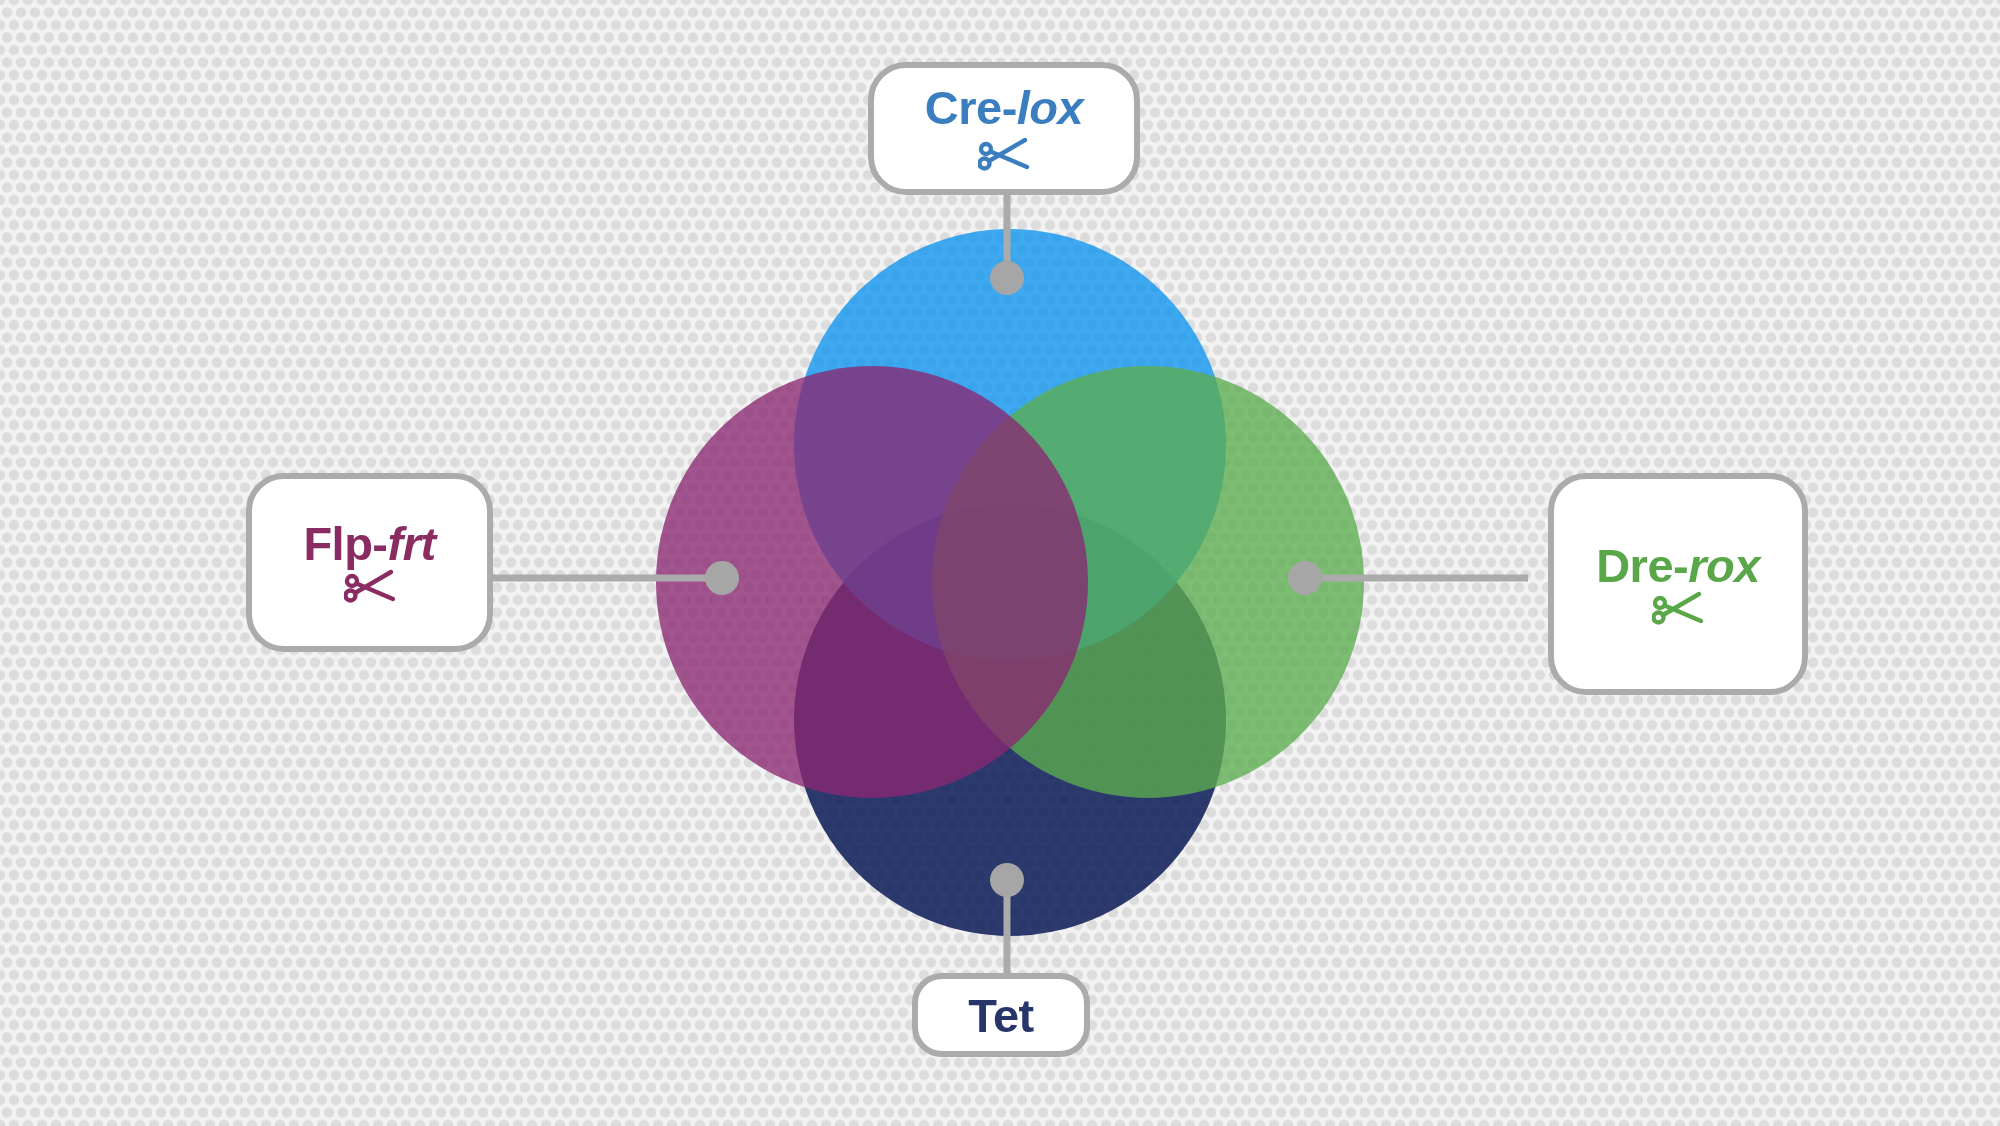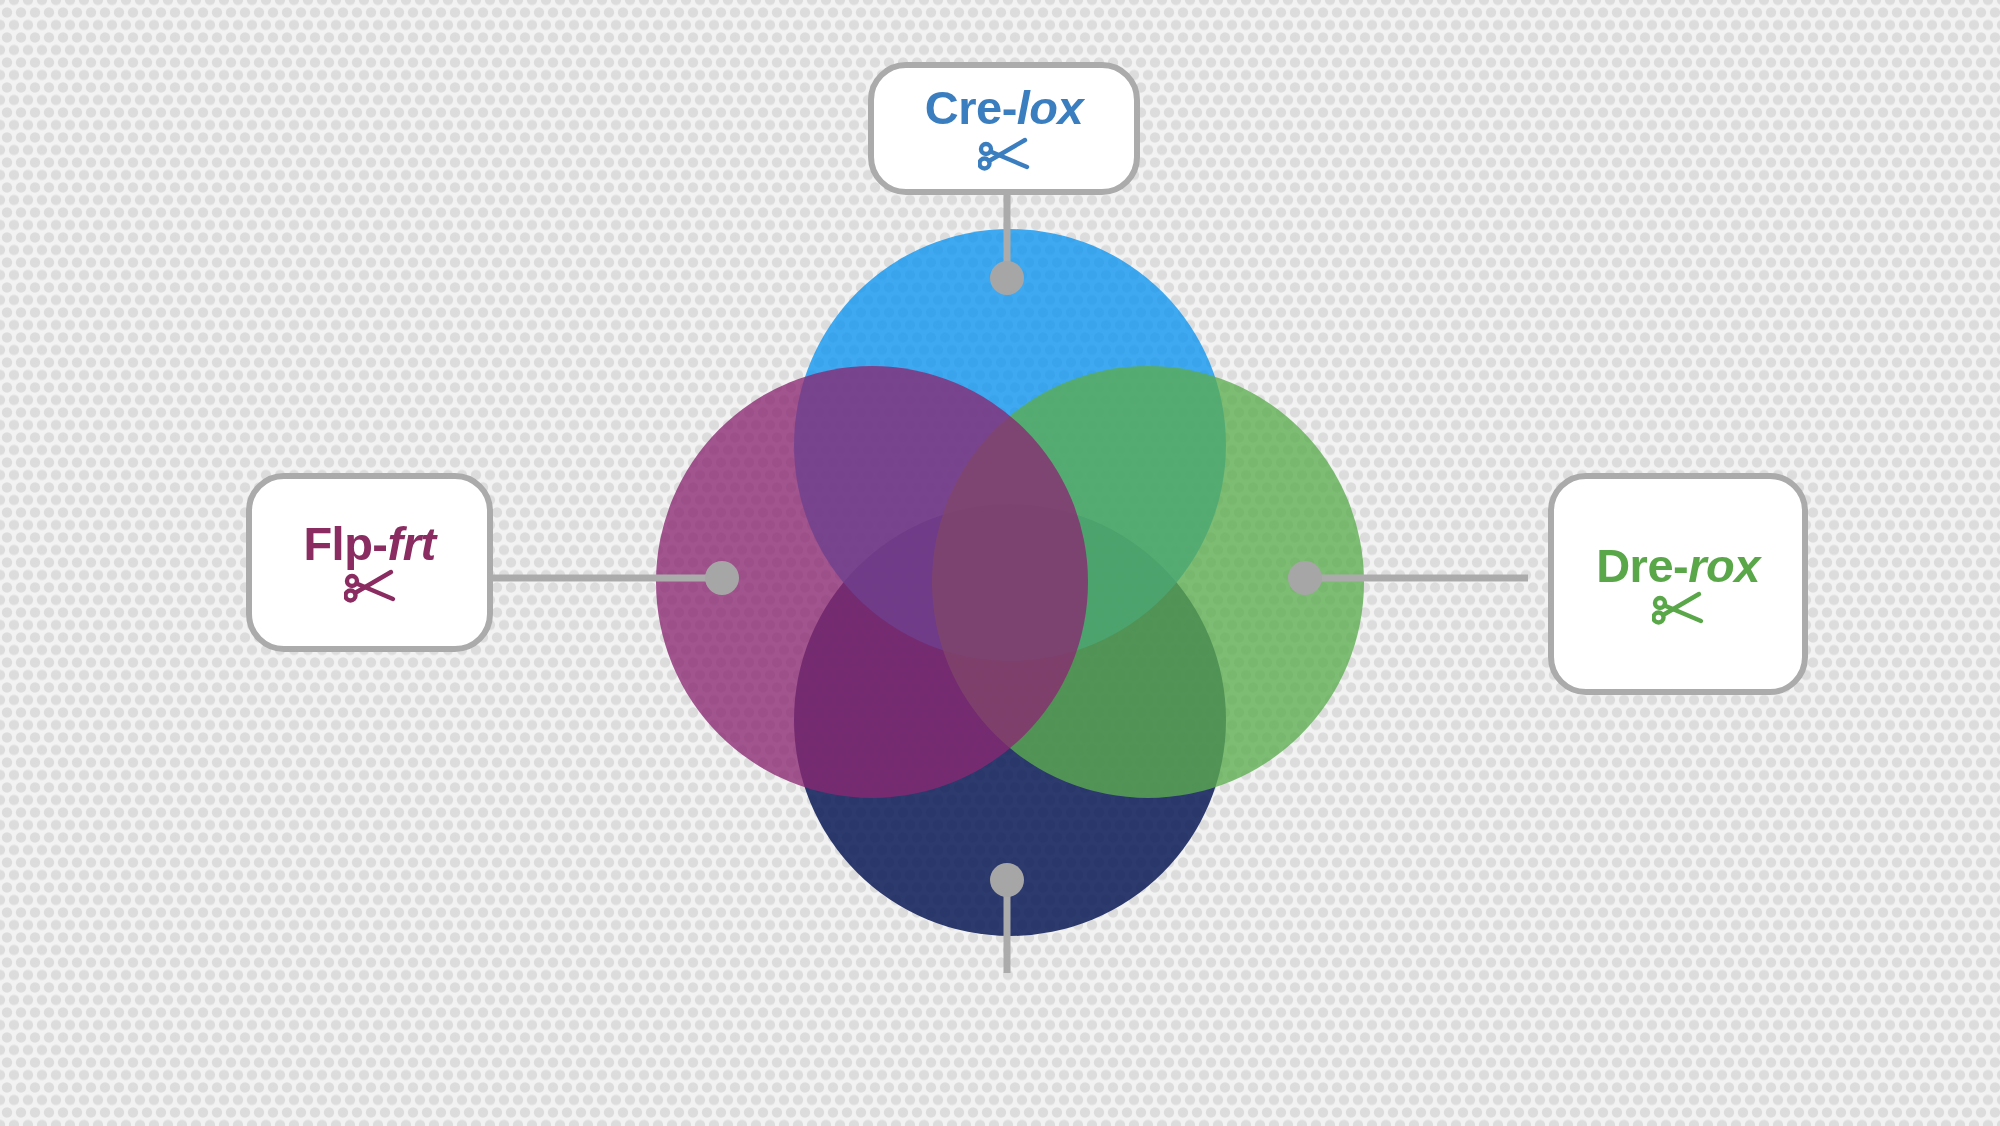--- a/index.html
+++ b/index.html
@@ -98,14 +98,17 @@
   <div class="label-box box-dre">
     <span class="label-text" style="color: rgb(89, 167, 72);"><span>Dre-</span><i>rox</i></span>
     <svg class="scissors" width="52" height="38" viewBox="0 0 52 38" fill="none" stroke-linecap="round" stroke-width="4.4" stroke="#59a748">
       <circle cx="8" cy="14" r="5"></circle>
       <circle cx="6.5" cy="28.5" r="5"></circle>
       <path d="M 11 26 L 47 5"></path>
       <path d="M 12.5 16.5 L 49 32"></path>
     </svg>
   </div>
 
+  <div class="label-box box-tet">
+    <span class="label-text" style="color: rgb(40, 53, 107);"><span>Tet</span><i></i></span>
+  </div>
 
 </div>
 
 </body></html>

